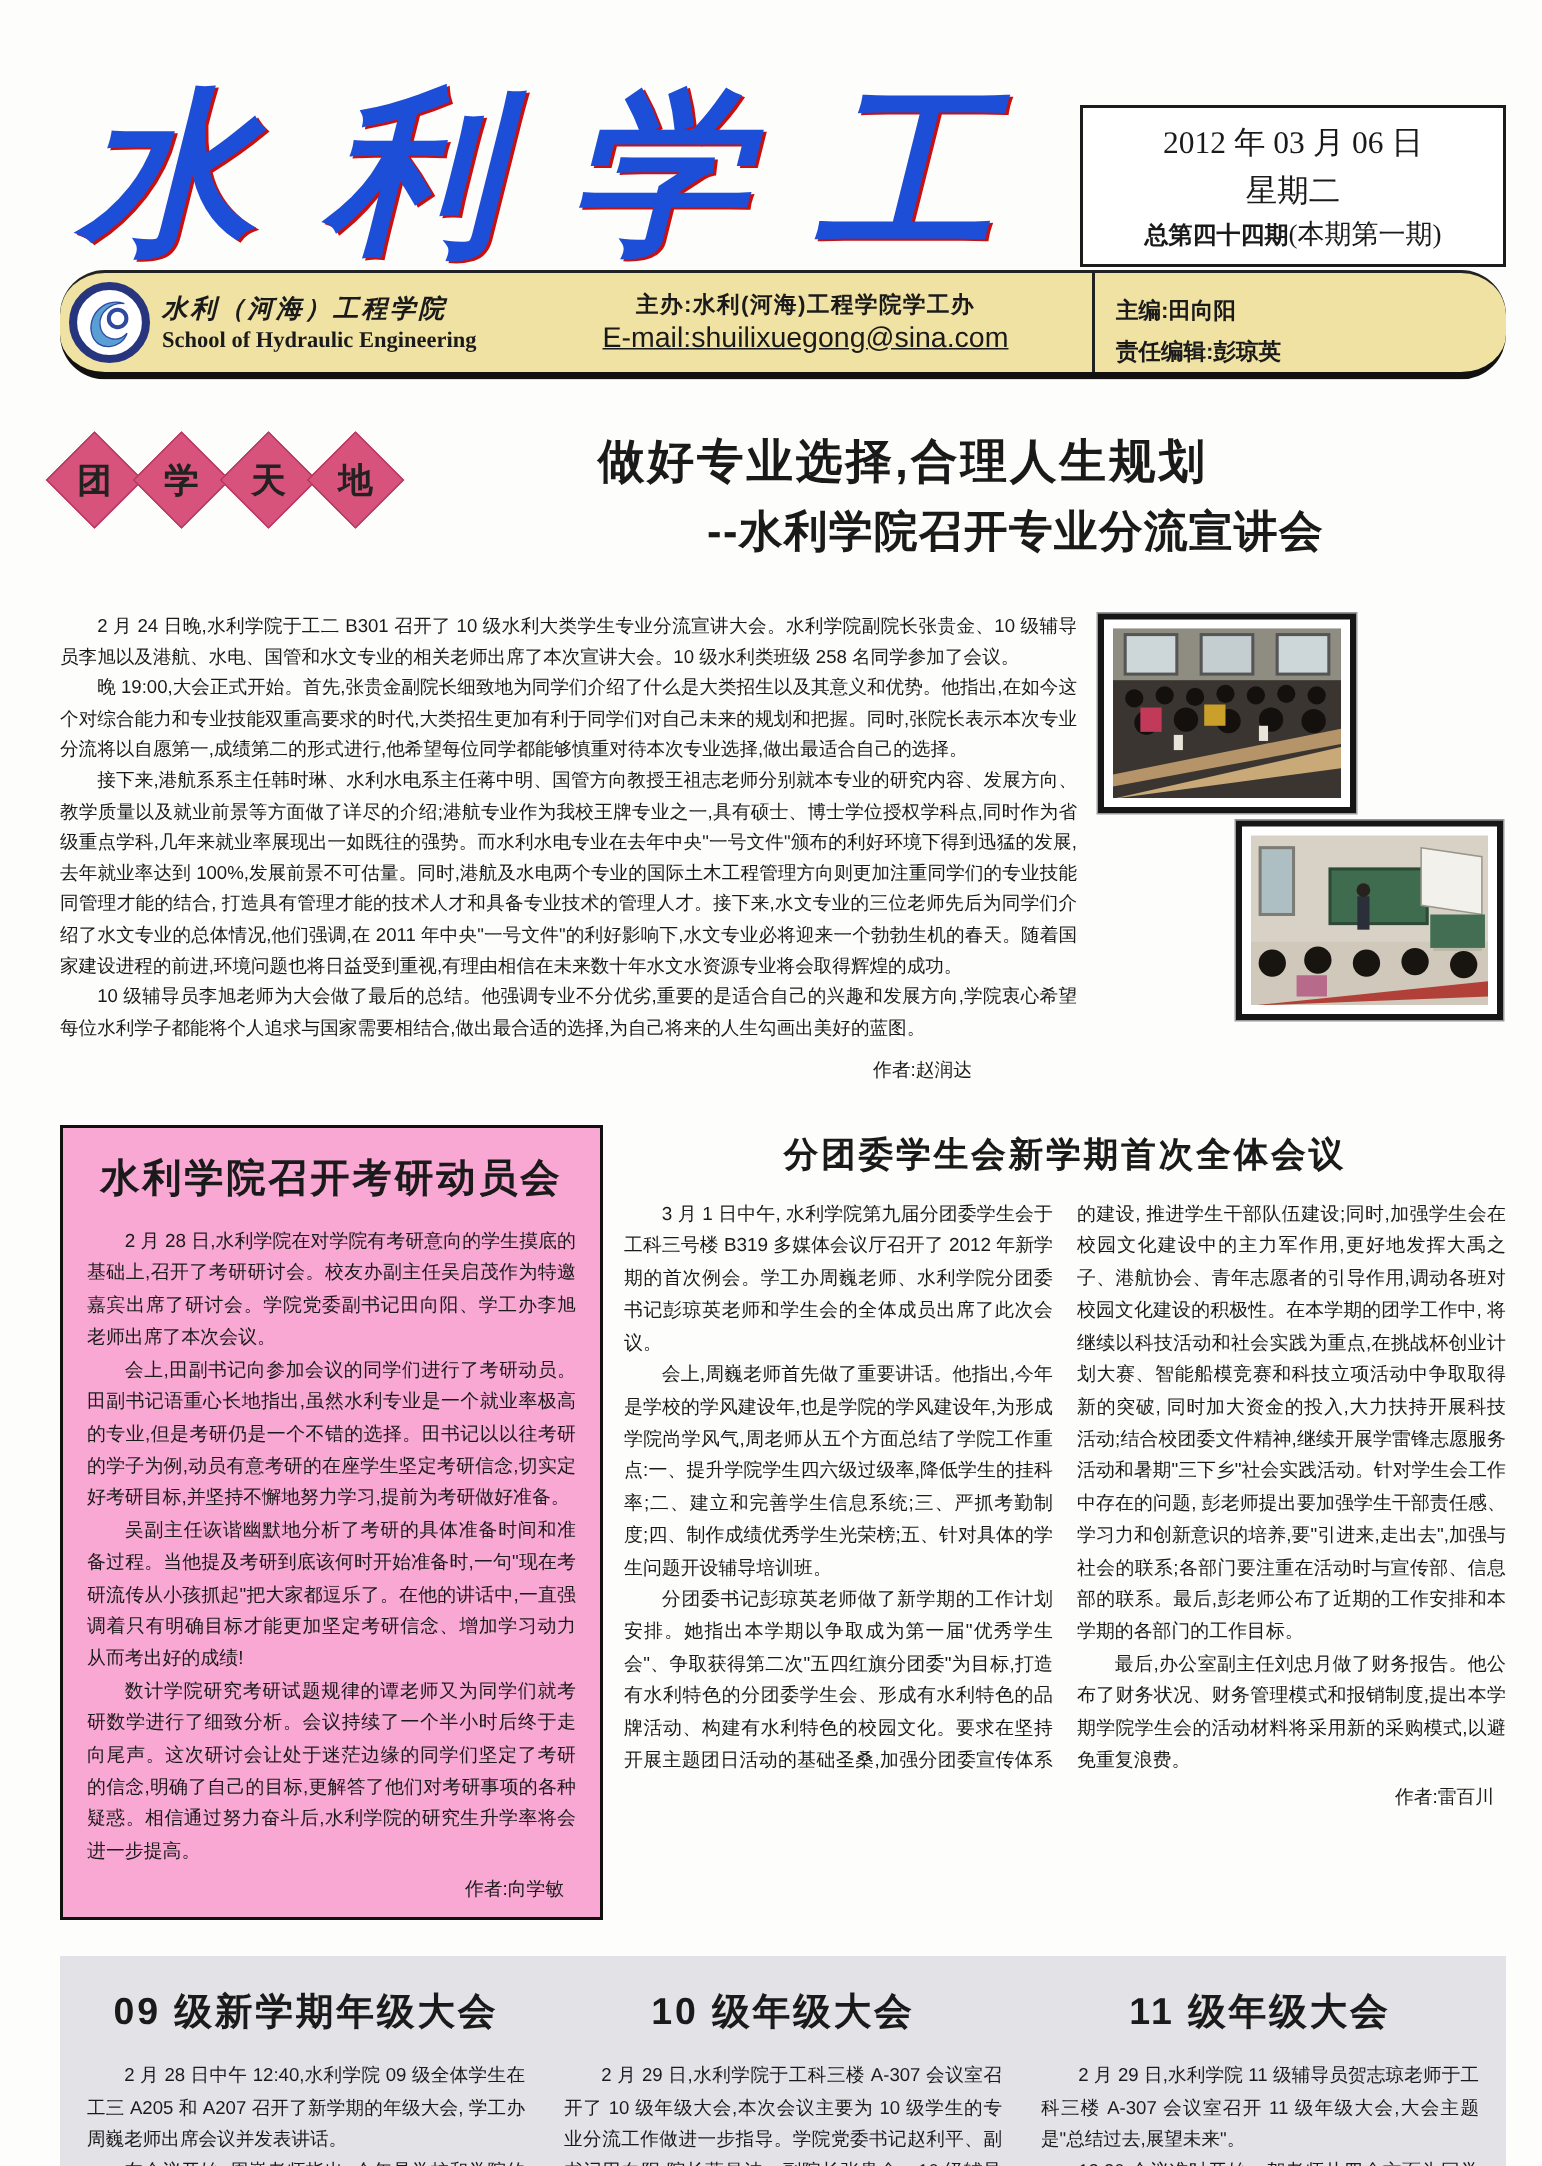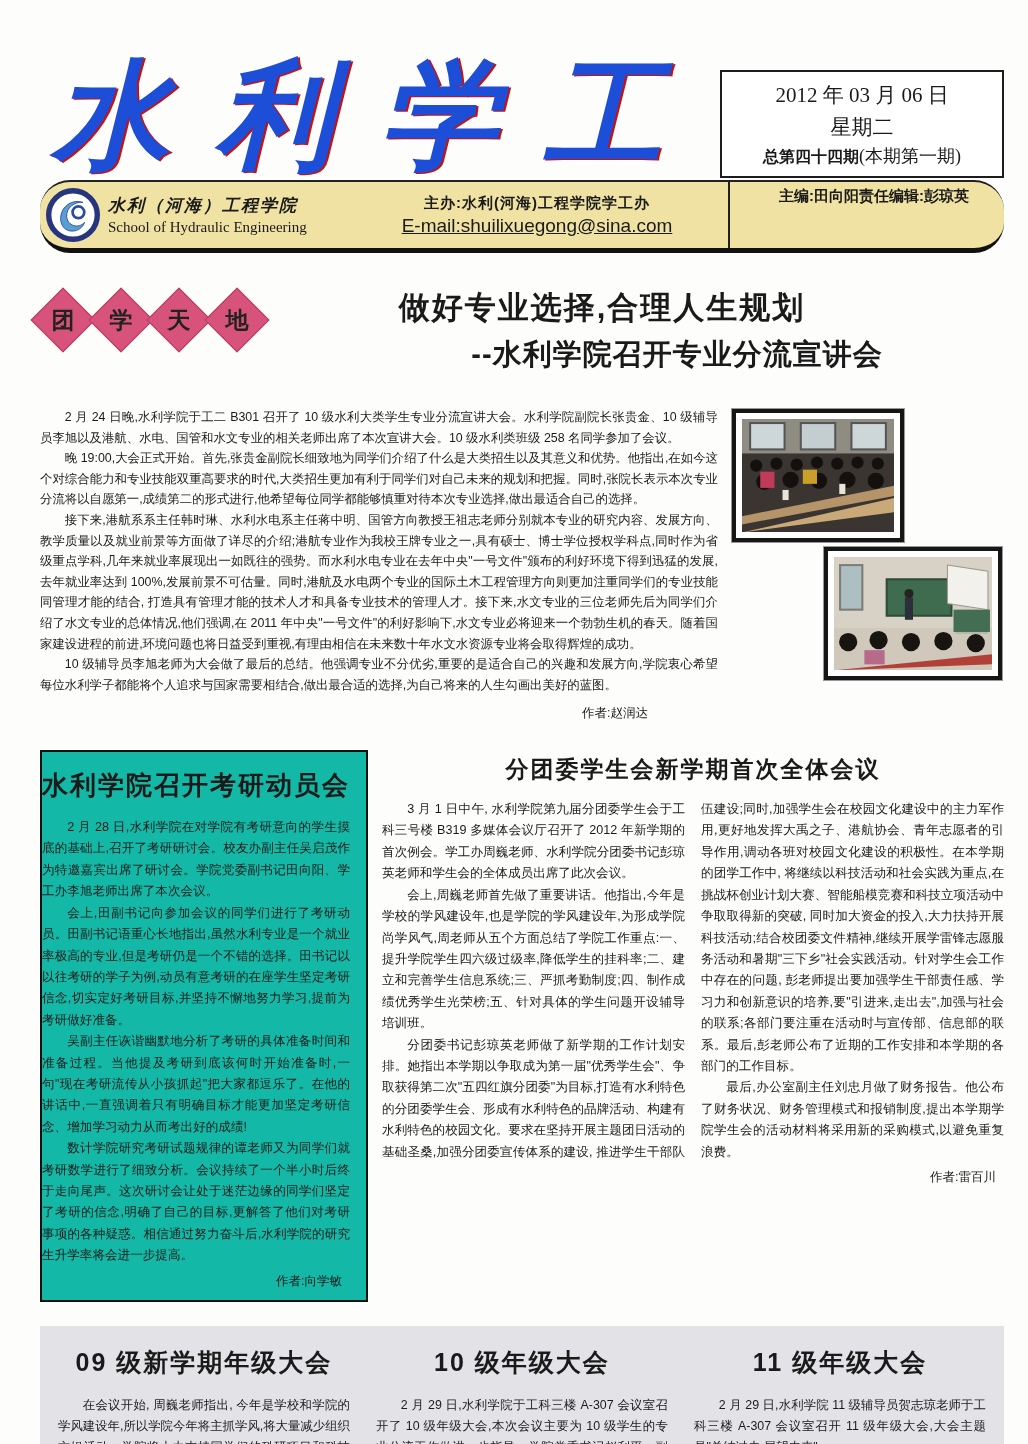--- a/index.html
+++ b/index.html
@@ -14,26 +14,26 @@
   .info-box{width:284px;border:2px solid #1c1c1c;background:#fff;text-align:center;
             font-family:"Liberation Serif",serif;padding:8px 4px 6px 4px;box-sizing:border-box;margin-top:14px;}
   .info-box .d1,.info-box .d2{font-size:21px;line-height:1.5;}
   .info-box .d3{font-size:18px;line-height:1.5;white-space:nowrap;}
   .info-box .d3 b{font-size:16px;}
   .band{display:flex;align-items:center;border-top:2px solid #222;border-bottom:5px solid #111;
         background:#f0e2a2;height:66px;margin-top:2px;border-radius:30px;}
   .band-left{display:flex;align-items:center;gap:8px;padding-left:6px;width:300px;}
   .logo{width:54px;height:54px;flex:0 0 auto;}
   .org-cn{font-family:"DejaVu Serif",serif;font-style:italic;font-weight:bold;font-size:17px;letter-spacing:2px;}
-  .org-en{font-family:"Liberation Serif",serif;font-weight:normal;font-size:15px;margin-top:2px;}
+  .org-en{font-family:"Liberation Serif",serif;font-weight:bold;font-size:15px;margin-top:2px;}
   .band-center{flex:1;text-align:center;}
   .sponsor{font-size:15px;font-weight:bold;letter-spacing:1px;}
   .email{font-family:Liberation Sans, sans-serif;font-size:19px;text-decoration:underline;margin-top:2px;}
-  .band-right{width:276px;border-left:2px solid #222;align-self:stretch;display:flex;flex-direction:row;
-              justify-content:center;padding-left:14px;box-sizing:border-box;font-size:15px;font-weight:bold;line-height:1.8;}
+  .band-right{width:276px;border-left:2px solid #222;align-self:stretch;display:flex;flex-direction:column;
+              justify-content:flex-end;padding-left:14px;box-sizing:border-box;font-size:15px;font-weight:bold;line-height:1.8;}
   
   .head-row{display:flex;margin-top:34px;min-height:96px;}
   .badge{width:250px;padding-top:10px;white-space:nowrap;}
   .diamond{display:inline-block;width:44px;height:44px;background:#d8537c;border:1px solid #b63a60;
            transform:rotate(45deg);margin-right:12px;position:relative;top:0;}
   .diamond span{position:absolute;inset:0;display:flex;align-items:center;justify-content:center;
                 transform:rotate(-45deg);font-size:23px;font-weight:bold;color:#222;}
   .headline{flex:1;text-align:center;padding-right:90px;}
   .hl1{font-size:31px;font-weight:900;letter-spacing:2px;}
   .hl2{font-size:29px;font-weight:900;letter-spacing:1px;padding-left:150px;margin-top:6px;}
@@ -42,21 +42,21 @@
   .lead-text{width:678px;font-size:12.4px;line-height:1.66;text-align:justify;}
   .lead-text p{margin:0;text-indent:2em;}
   .author{text-align:right;font-size:12.5px;margin-top:8px;padding-right:70px;}
   .lead-photos{flex:1;position:relative;padding-left:10px;}
   .photo-frame{border:4px solid #161616;background:#fff;padding:6px;box-shadow:0 0 0 1px #999;}
   .pf1{width:152px;position:absolute;left:14px;top:2px;}
   .pf2{width:158px;position:absolute;right:2px;top:140px;}
   .photo-frame svg{display:block;width:100%;height:auto;}
   
   .mid{display:flex;gap:14px;margin-top:26px;}
-  .box-article{width:328px;box-sizing:border-box;border:2px solid #111;padding:14px 16px 10px 0;background:#14b8a6;}
+  .box-article{width:362px;box-sizing:border-box;border:2px solid #111;padding:14px 16px 10px 16px;background:#f9a8d4;}
   .box-title{text-align:center;font-size:26px;font-weight:900;letter-spacing:2px;margin:2px 0 14px 0;}
   .box-article .body, .committee .body{font-size:12.6px;line-height:1.7;text-align:justify;}
   .box-article p, .committee p{margin:0;text-indent:2em;}
   .committee{flex:1;}
   .committee-title{text-align:center;font-size:23px;font-weight:bold;letter-spacing:2px;margin:4px 0 14px 0;}
   .cols{column-count:2;column-gap:16px;}
   .author2{text-align:right;font-size:12.5px;margin-top:6px;padding-right:8px;}
   
   .bottom-panel{background:#e3e3e7;margin-top:24px;display:flex;gap:26px;padding:20px 18px 26px 18px;}
   .b-col{flex:1;min-width:0;}
@@ -195,20 +195,21 @@
         <p>最后,办公室副主任刘忠月做了财务报告。他公布了财务状况、财务管理模式和报销制度,提出本学期学院学生会的活动材料将采用新的采购模式,以避免重复浪费。</p>
       </div>
       <div class="author2">作者:雷百川</div>
     </article>
   </section>
 
   <section class="bottom-panel">
     <article class="b-col">
       <h2 class="b-title">09 级新学期年级大会</h2>
       <div class="b-body">
+        <p>2 月 28 日中午 12:40,水利学院 09 级全体学生在工三 A205 和 A207 召开了新学期的年级大会, 学工办周巍老师出席会议并发表讲话。</p>
         <p>在会议开始, 周巍老师指出, 今年是学校和学院的学风建设年,所以学院今年将主抓学风,将大量减少组织文娱活动。学院将大力支持同学们的科研项目和科技研究, 并在资金上给与倾斜与扶持。根据学风建设的具体工作安排,奖学金制度也做出了调整。学院今年将一改以往对每个班级获奖学金人数分配名额、定量定时发放的做法,而改为按照学习成绩、单科成绩和排名进行发放,而且奖学金与科技创新项目、学科竞赛等挂钩,只要参加了科技创新项目和学科竞赛, 并得到了学院的认可, 奖学金就可以申请发放。</p>
 
       </div>
 
     </article>
 
     <article class="b-col">
       <h2 class="b-title">10 级年级大会</h2>
       <div class="b-body">
         <p>2 月 29 日,水利学院于工科三楼 A-307 会议室召开了 10 级年级大会,本次会议主要为 10 级学生的专业分流工作做进一步指导。学院党委书记赵利平、副书记田向阳;院长蒋昌波、副院长张贵金、10 级辅导员李旭老师出席了本次大会。</p>

